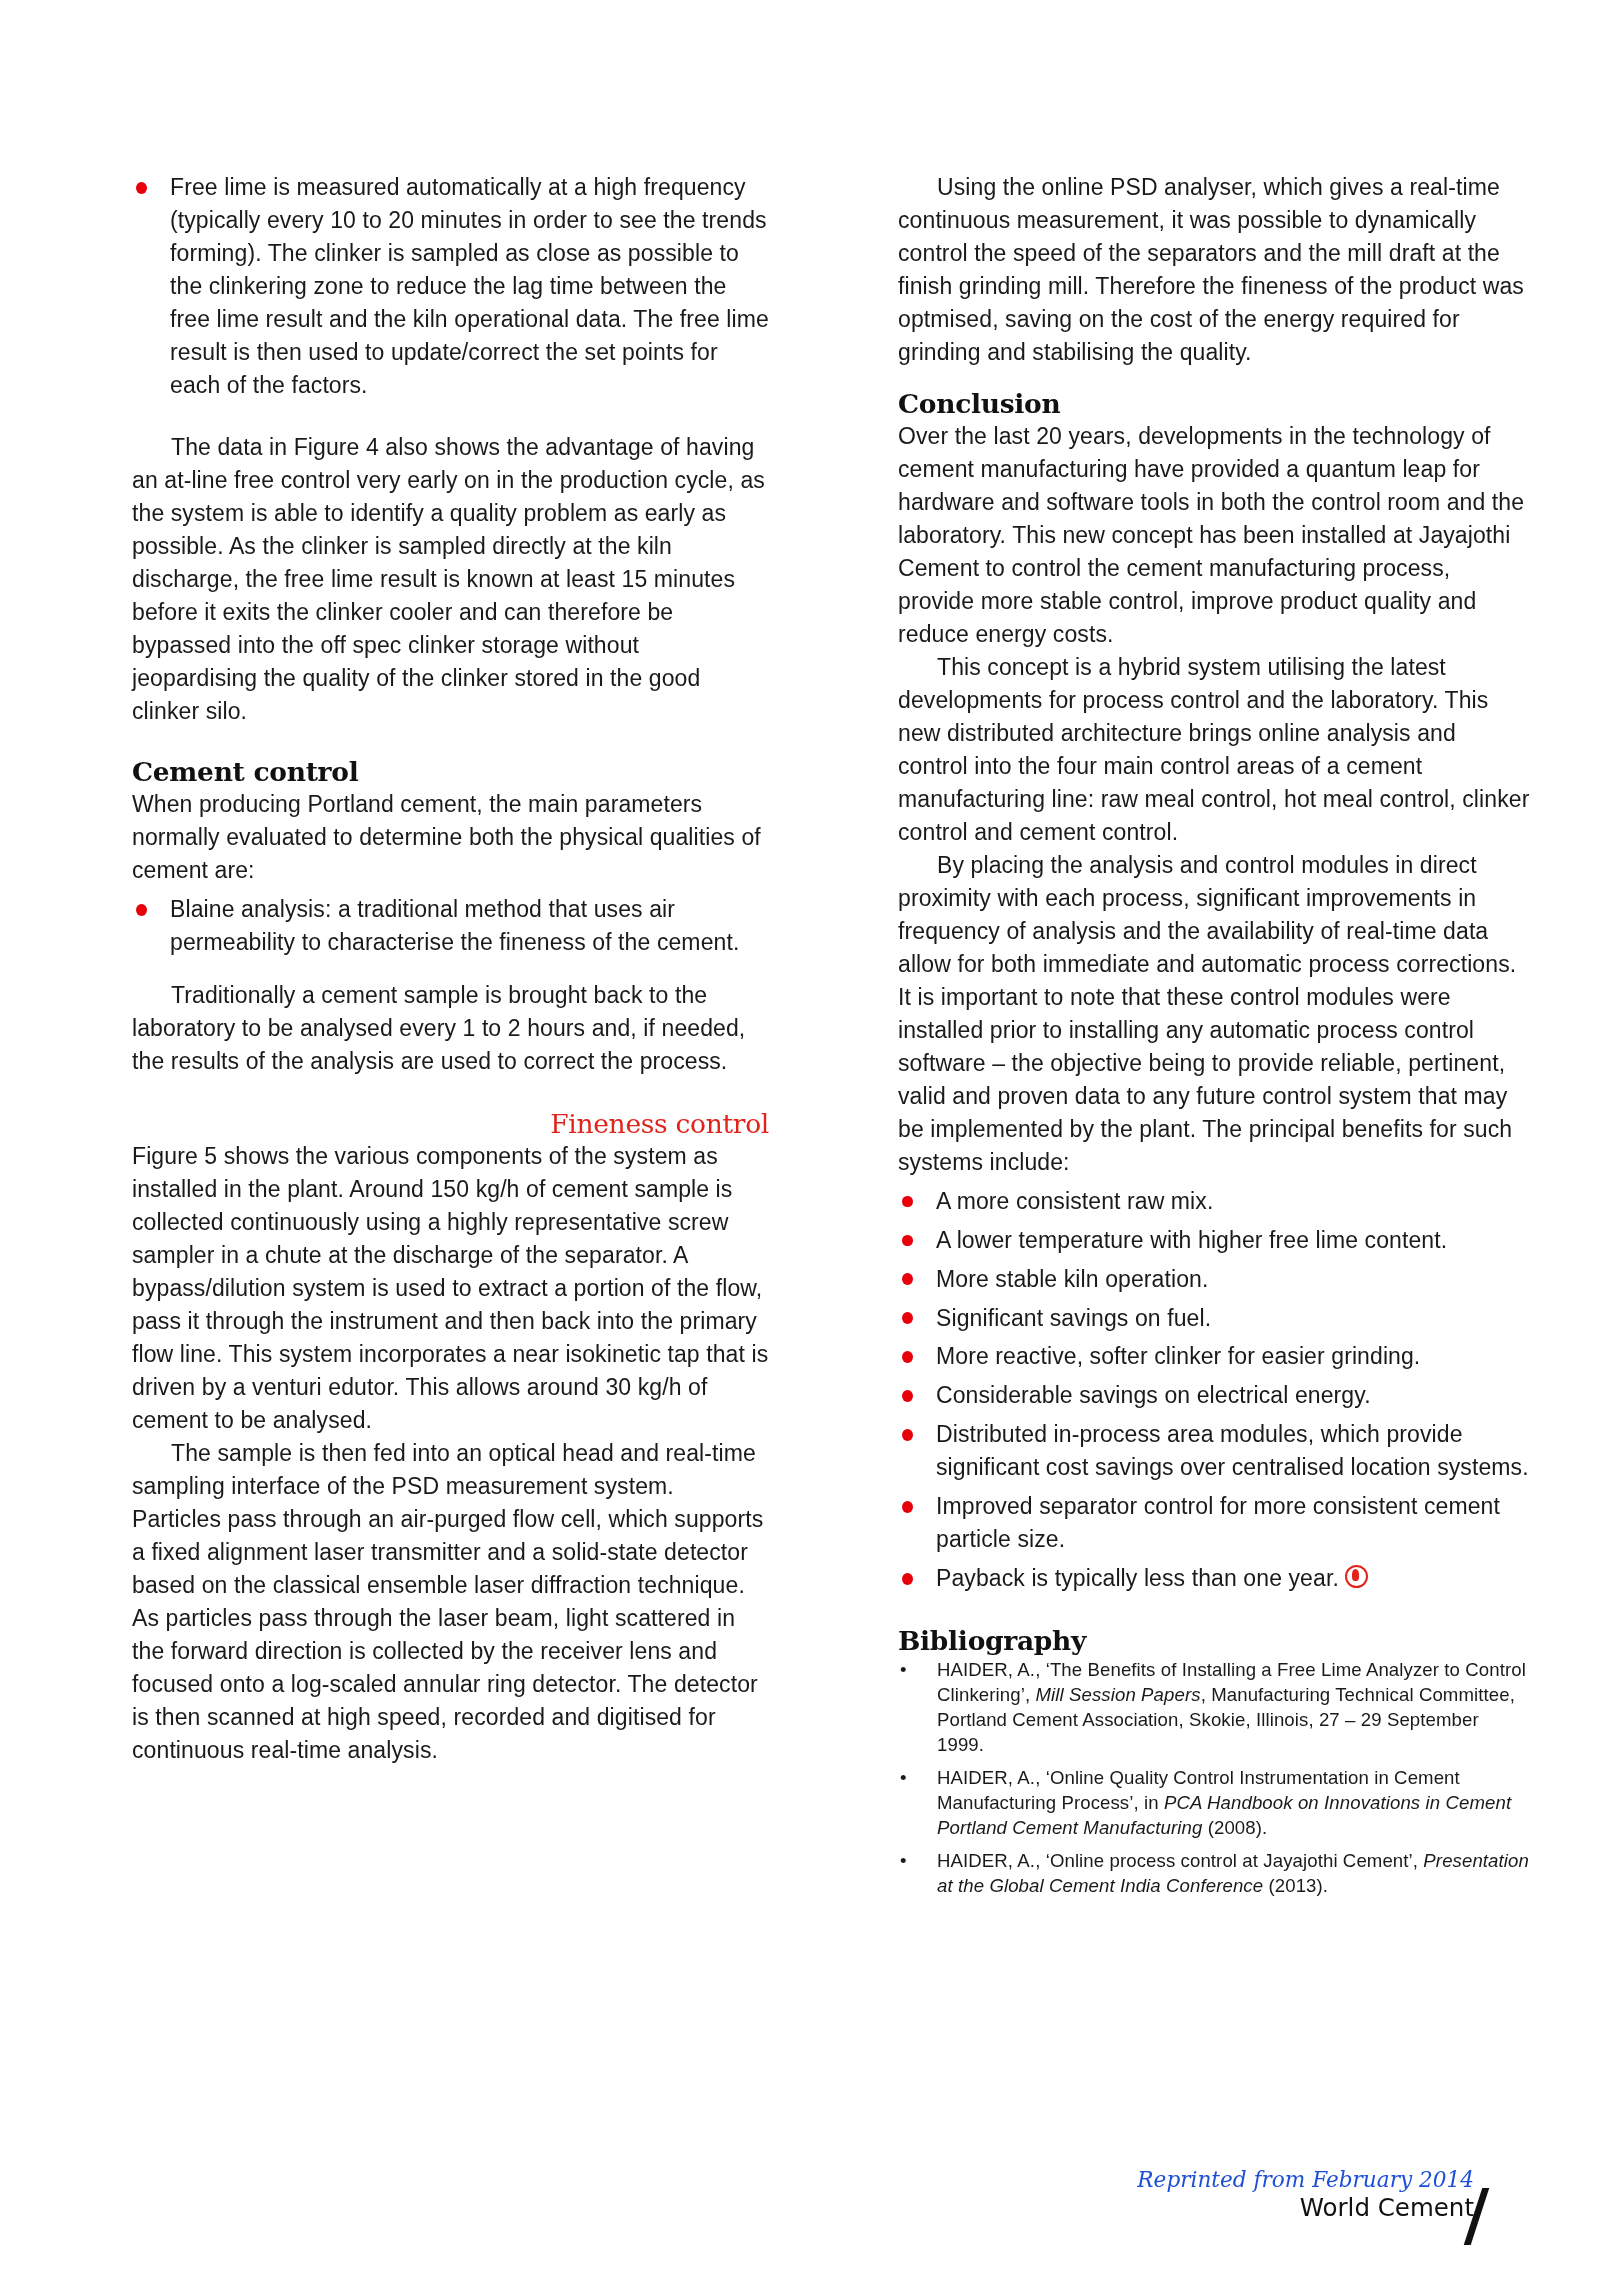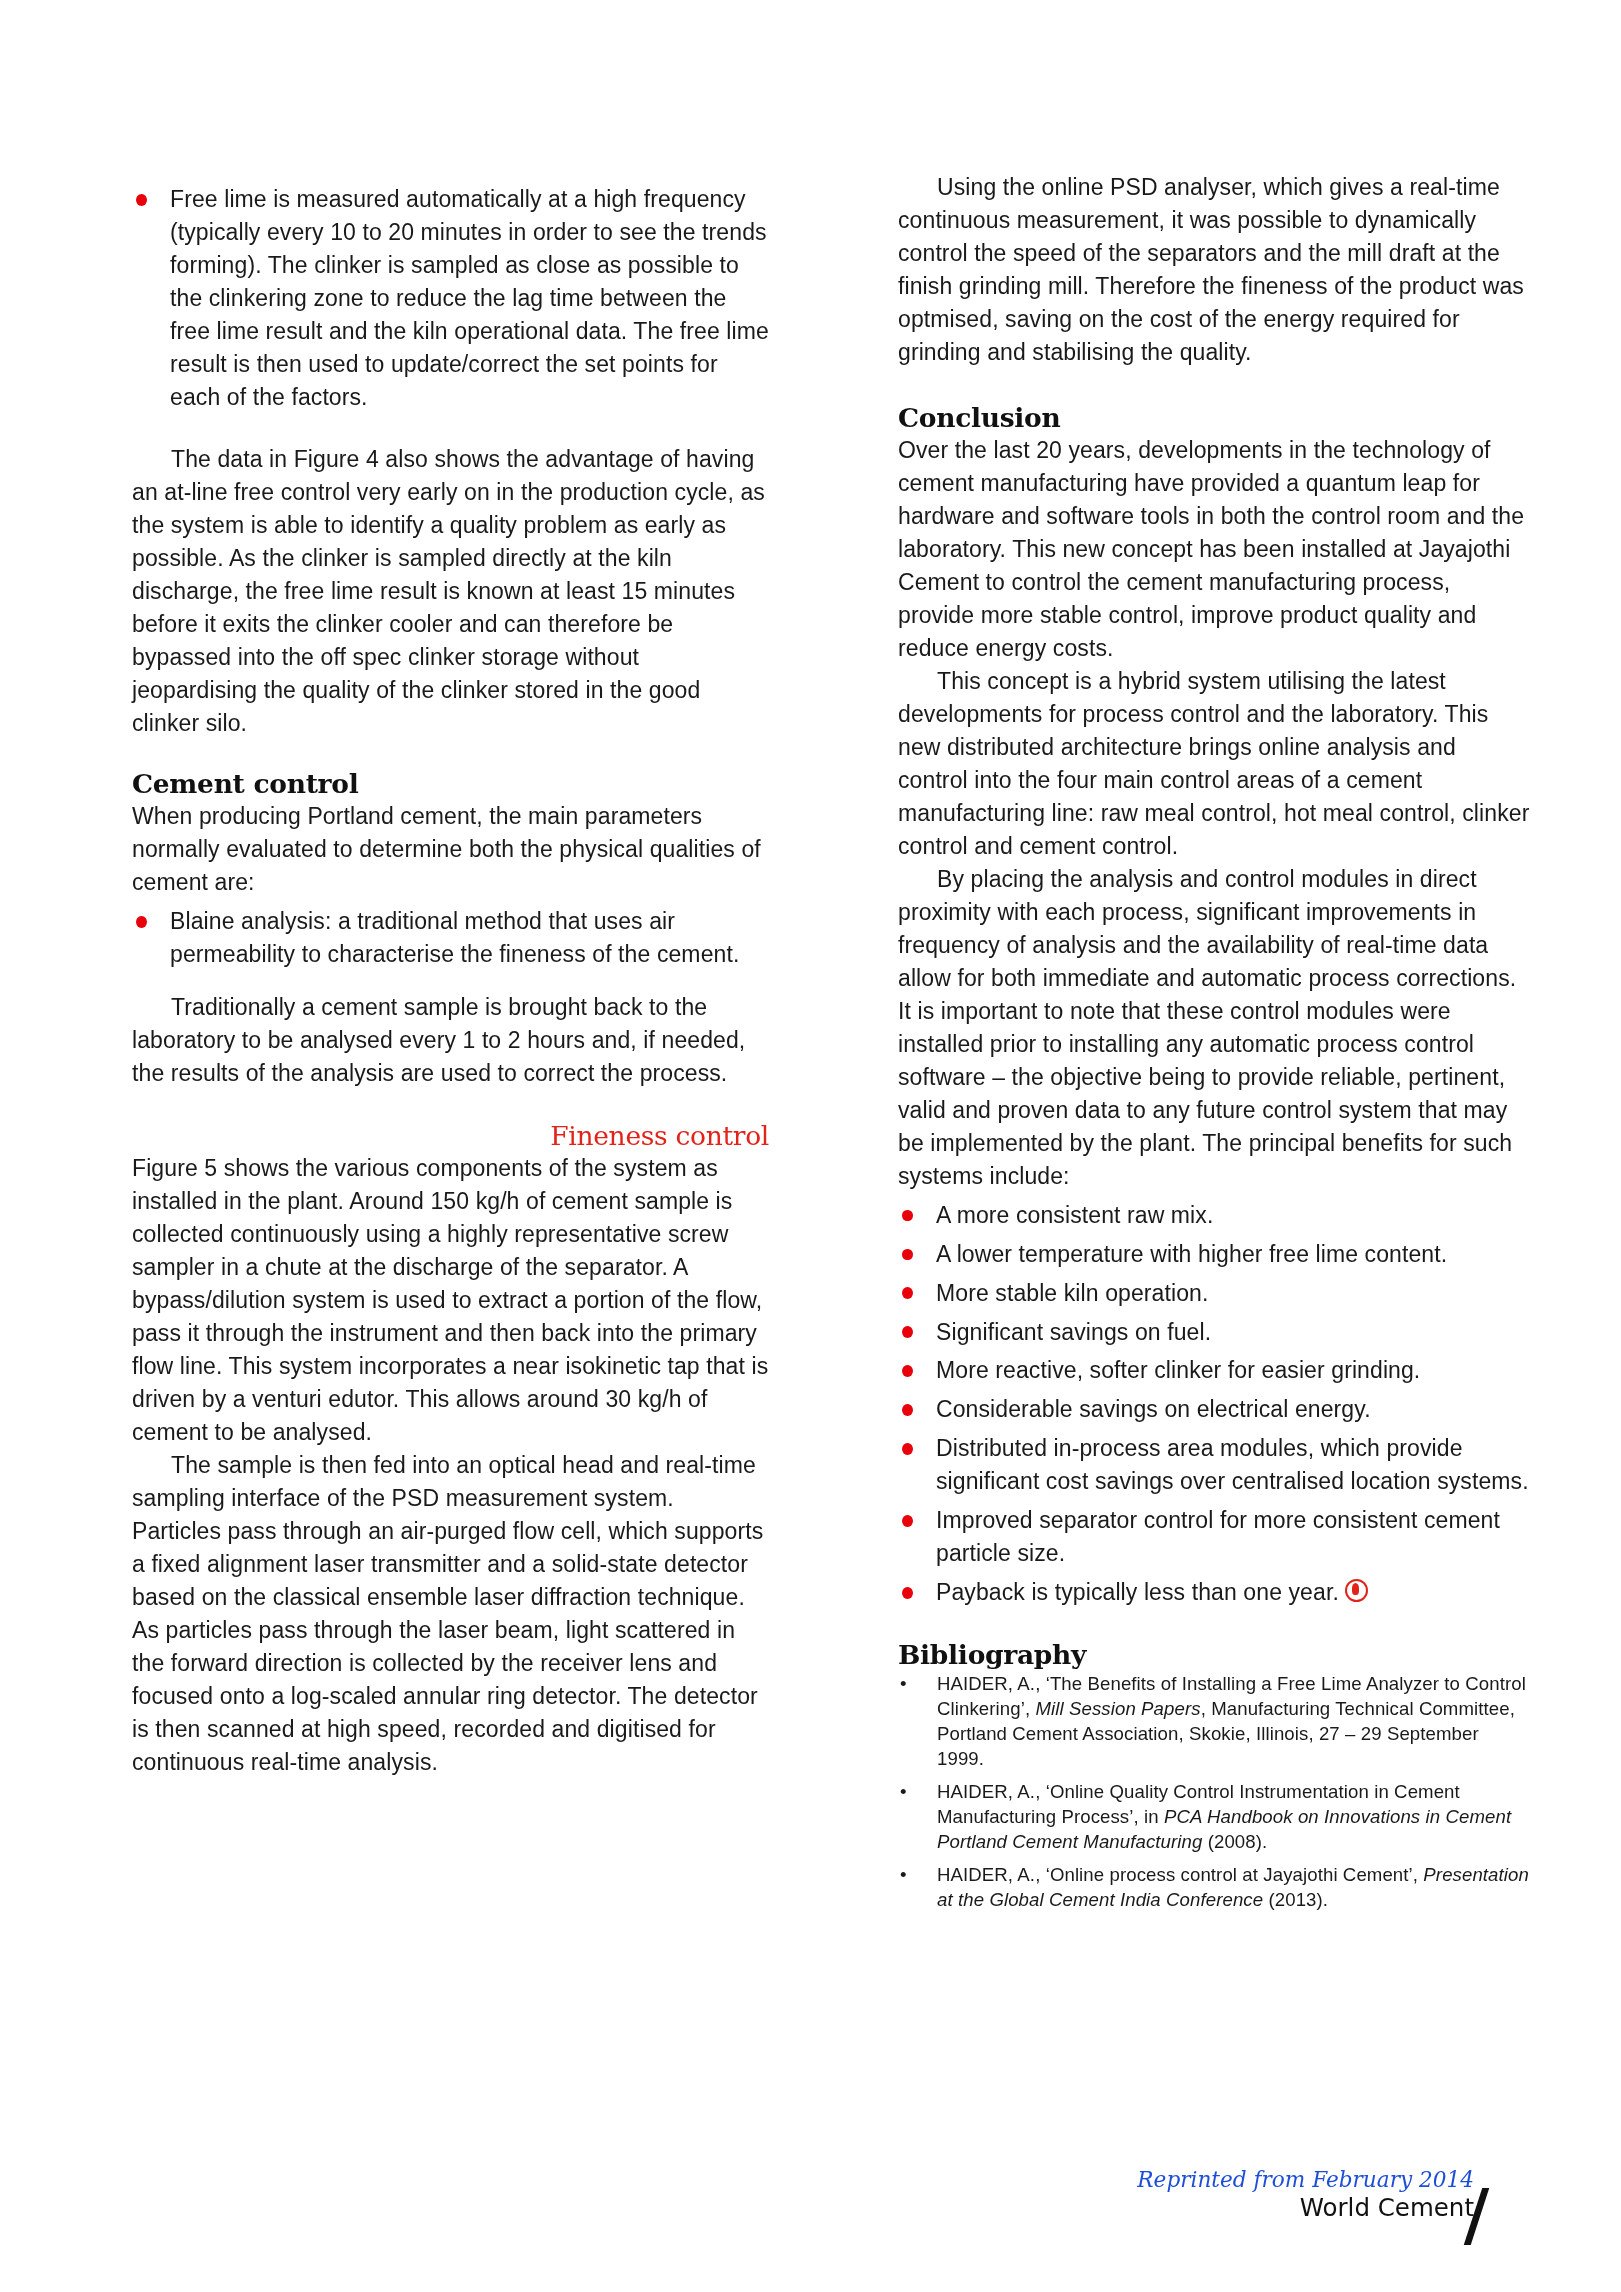--- a/index.html
+++ b/index.html
@@ -23,21 +23,21 @@
   .footer { position: absolute; right: 147px; top: 2156px; text-align: right; }
   .reprint { font-family: "DejaVu Serif", serif; font-style: italic; color: #1d4ed8; font-size: 21.6px; line-height: 27.4px; margin-top: 10px; }
   .brand { font-family: "DejaVu Sans", sans-serif; color: #111; font-size: 24.5px; line-height: 29px; }
   .slash { position: absolute; left: 1473px; top: 2188px; width: 6.9px; height: 57px; background: #111; transform: skewX(-18deg); }
 </style>
 </head>
 <body>
 
 <div class="col col-left">
   <ul class="bul">
-    <li style="margin-top:12px">
+    <li style="margin-top:0">
       <span class="dot"></span>
       <span>Free lime is measured automatically at a high frequency (typically every 10 to 20 minutes in order to see the trends forming). The clinker is sampled as close as possible to the clinkering zone to reduce the lag time between the free lime result and the kiln operational data. The free lime result is then used to update/correct the set points for each of the factors.</span>
     </li>
   </ul>
 
   <p class="indent gap">The data in Figure 4 also shows the advantage of having an at-line free control very early on in the production cycle, as the system is able to identify a quality problem as early as possible. As the clinker is sampled directly at the kiln discharge, the free lime result is known at least 15 minutes before it exits the clinker cooler and can therefore be bypassed into the off spec clinker storage without jeopardising the quality of the clinker stored in the good clinker silo.</p>
 
   <h2 class="h">Cement control</h2>
   <p>When producing Portland cement, the main parameters normally evaluated to determine both the physical qualities of cement are:</p>
   <ul class="bul">
@@ -49,21 +49,21 @@
   <p class="indent" style="margin-top:19.6px">Traditionally a cement sample is brought back to the laboratory to be analysed every 1 to 2 hours and, if needed, the results of the analysis are used to correct the process.</p>
 
   <h2 class="h red" style="margin-top:29px">Fineness control</h2>
   <p>Figure 5 shows the various components of the system as installed in the plant. Around 150 kg/h of cement sample is collected continuously using a highly representative screw sampler in a chute at the discharge of the separator. A bypass/dilution system is used to extract a portion of the flow, pass it through the instrument and then back into the primary flow line. This system incorporates a near isokinetic tap that is driven by a venturi edutor. This allows around 30 kg/h of cement to be analysed.</p>
   <p class="indent">The sample is then fed into an optical head and real-time sampling interface of the PSD measurement system. Particles pass through an air-purged flow cell, which supports a fixed alignment laser transmitter and a solid-state detector based on the classical ensemble laser diffraction technique. As particles pass through the laser beam, light scattered in the forward direction is collected by the receiver lens and focused onto a log-scaled annular ring detector. The detector is then scanned at high speed, recorded and digitised for continuous real-time analysis.</p>
 </div>
 
 <div class="col col-right">
   <p class="indent">Using the online PSD analyser, which gives a real-time continuous measurement, it was possible to dynamically control the speed of the separators and the mill draft at the finish grinding mill. Therefore the fineness of the product was optmised, saving on the cost of the energy required for grinding and stabilising the quality.</p>
 
-  <h2 class="h" style="margin-top:32px">Conclusion</h2>
+  <h2 class="h" style="margin-top:18px">Conclusion</h2>
   <p>Over the last 20 years, developments in the technology of cement manufacturing have provided a quantum leap for hardware and software tools in both the control room and the laboratory. This new concept has been installed at Jayajothi Cement to control the cement manufacturing process, provide more stable control, improve product quality and reduce energy costs.</p>
   <p class="indent">This concept is a hybrid system utilising the latest developments for process control and the laboratory. This new distributed architecture brings online analysis and control into the four main control areas of a cement manufacturing line: raw meal control, hot meal control, clinker control and cement control.</p>
   <p class="indent">By placing the analysis and control modules in direct proximity with each process, significant improvements in frequency of analysis and the availability of real-time data allow for both immediate and automatic process corrections. It is important to note that these control modules were installed prior to installing any automatic process control software – the objective being to provide reliable, pertinent, valid and proven data to any future control system that may be implemented by the plant. The principal benefits for such systems include:</p>
 
   <ul class="bul">
     <li><span class="dot"></span><span>A more consistent raw mix.</span></li>
     <li><span class="dot"></span><span>A lower temperature with higher free lime content.</span></li>
     <li><span class="dot"></span><span>More stable kiln operation.</span></li>
     <li><span class="dot"></span><span>Significant savings on fuel.</span></li>
     <li><span class="dot"></span><span>More reactive, softer clinker for easier grinding.</span></li>

